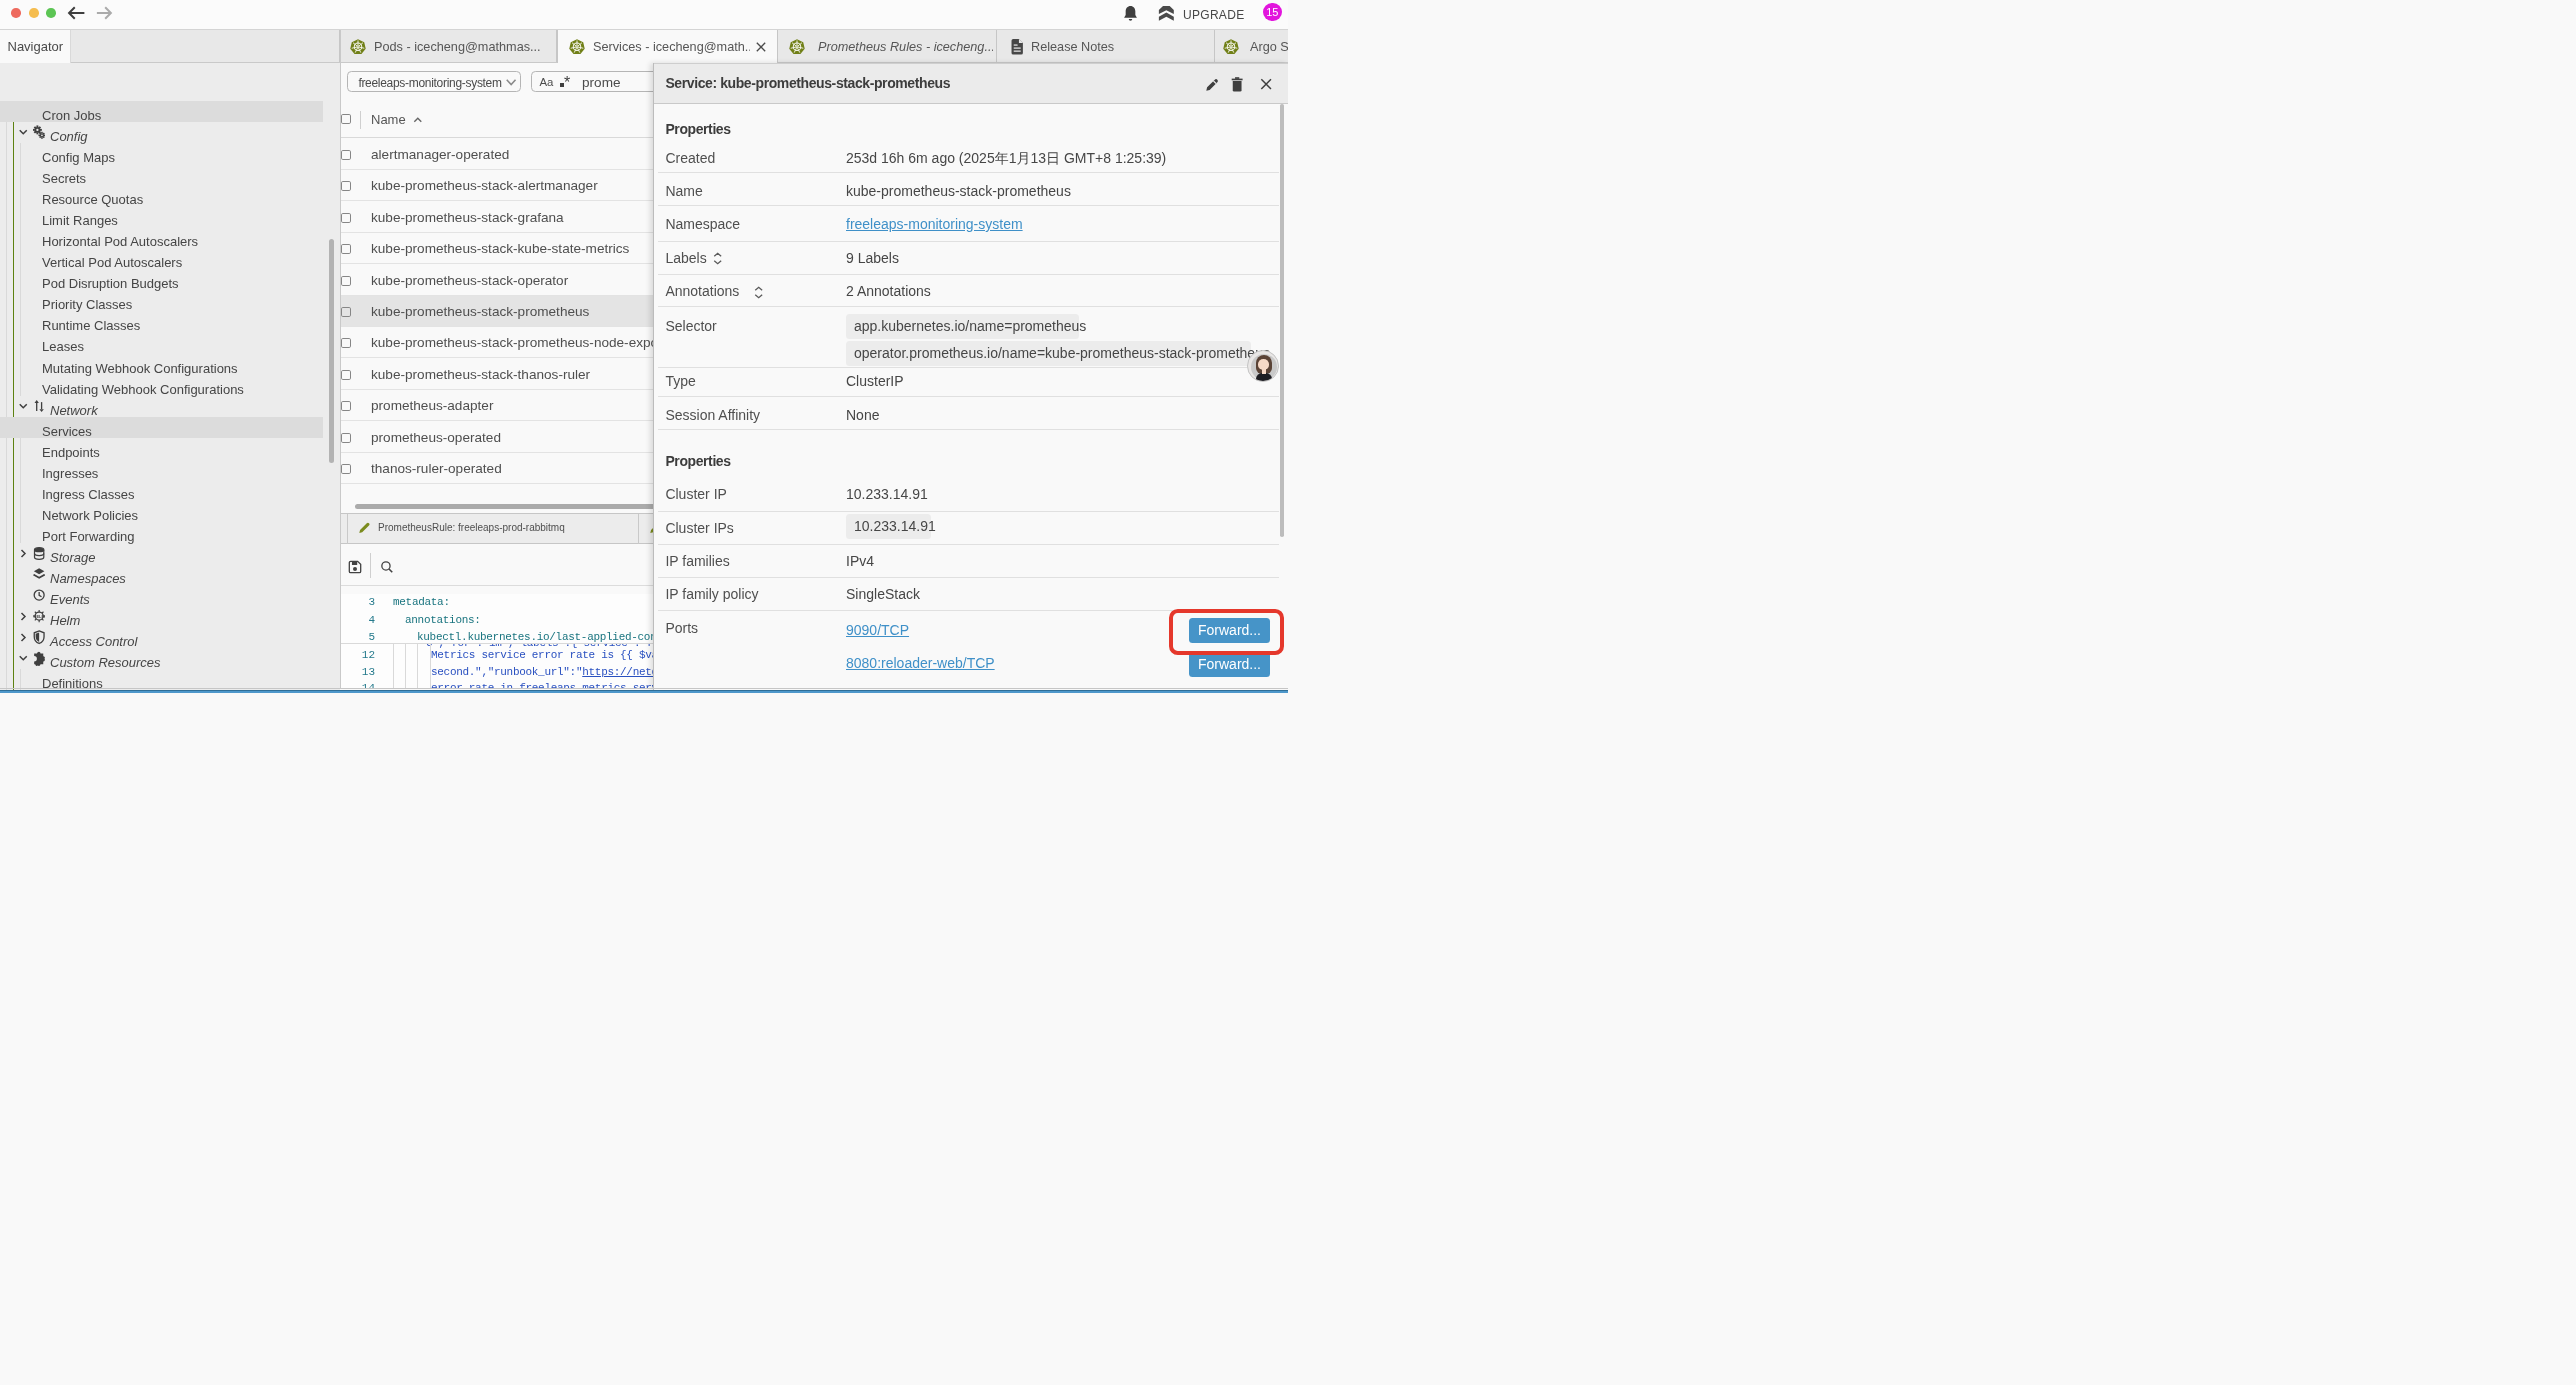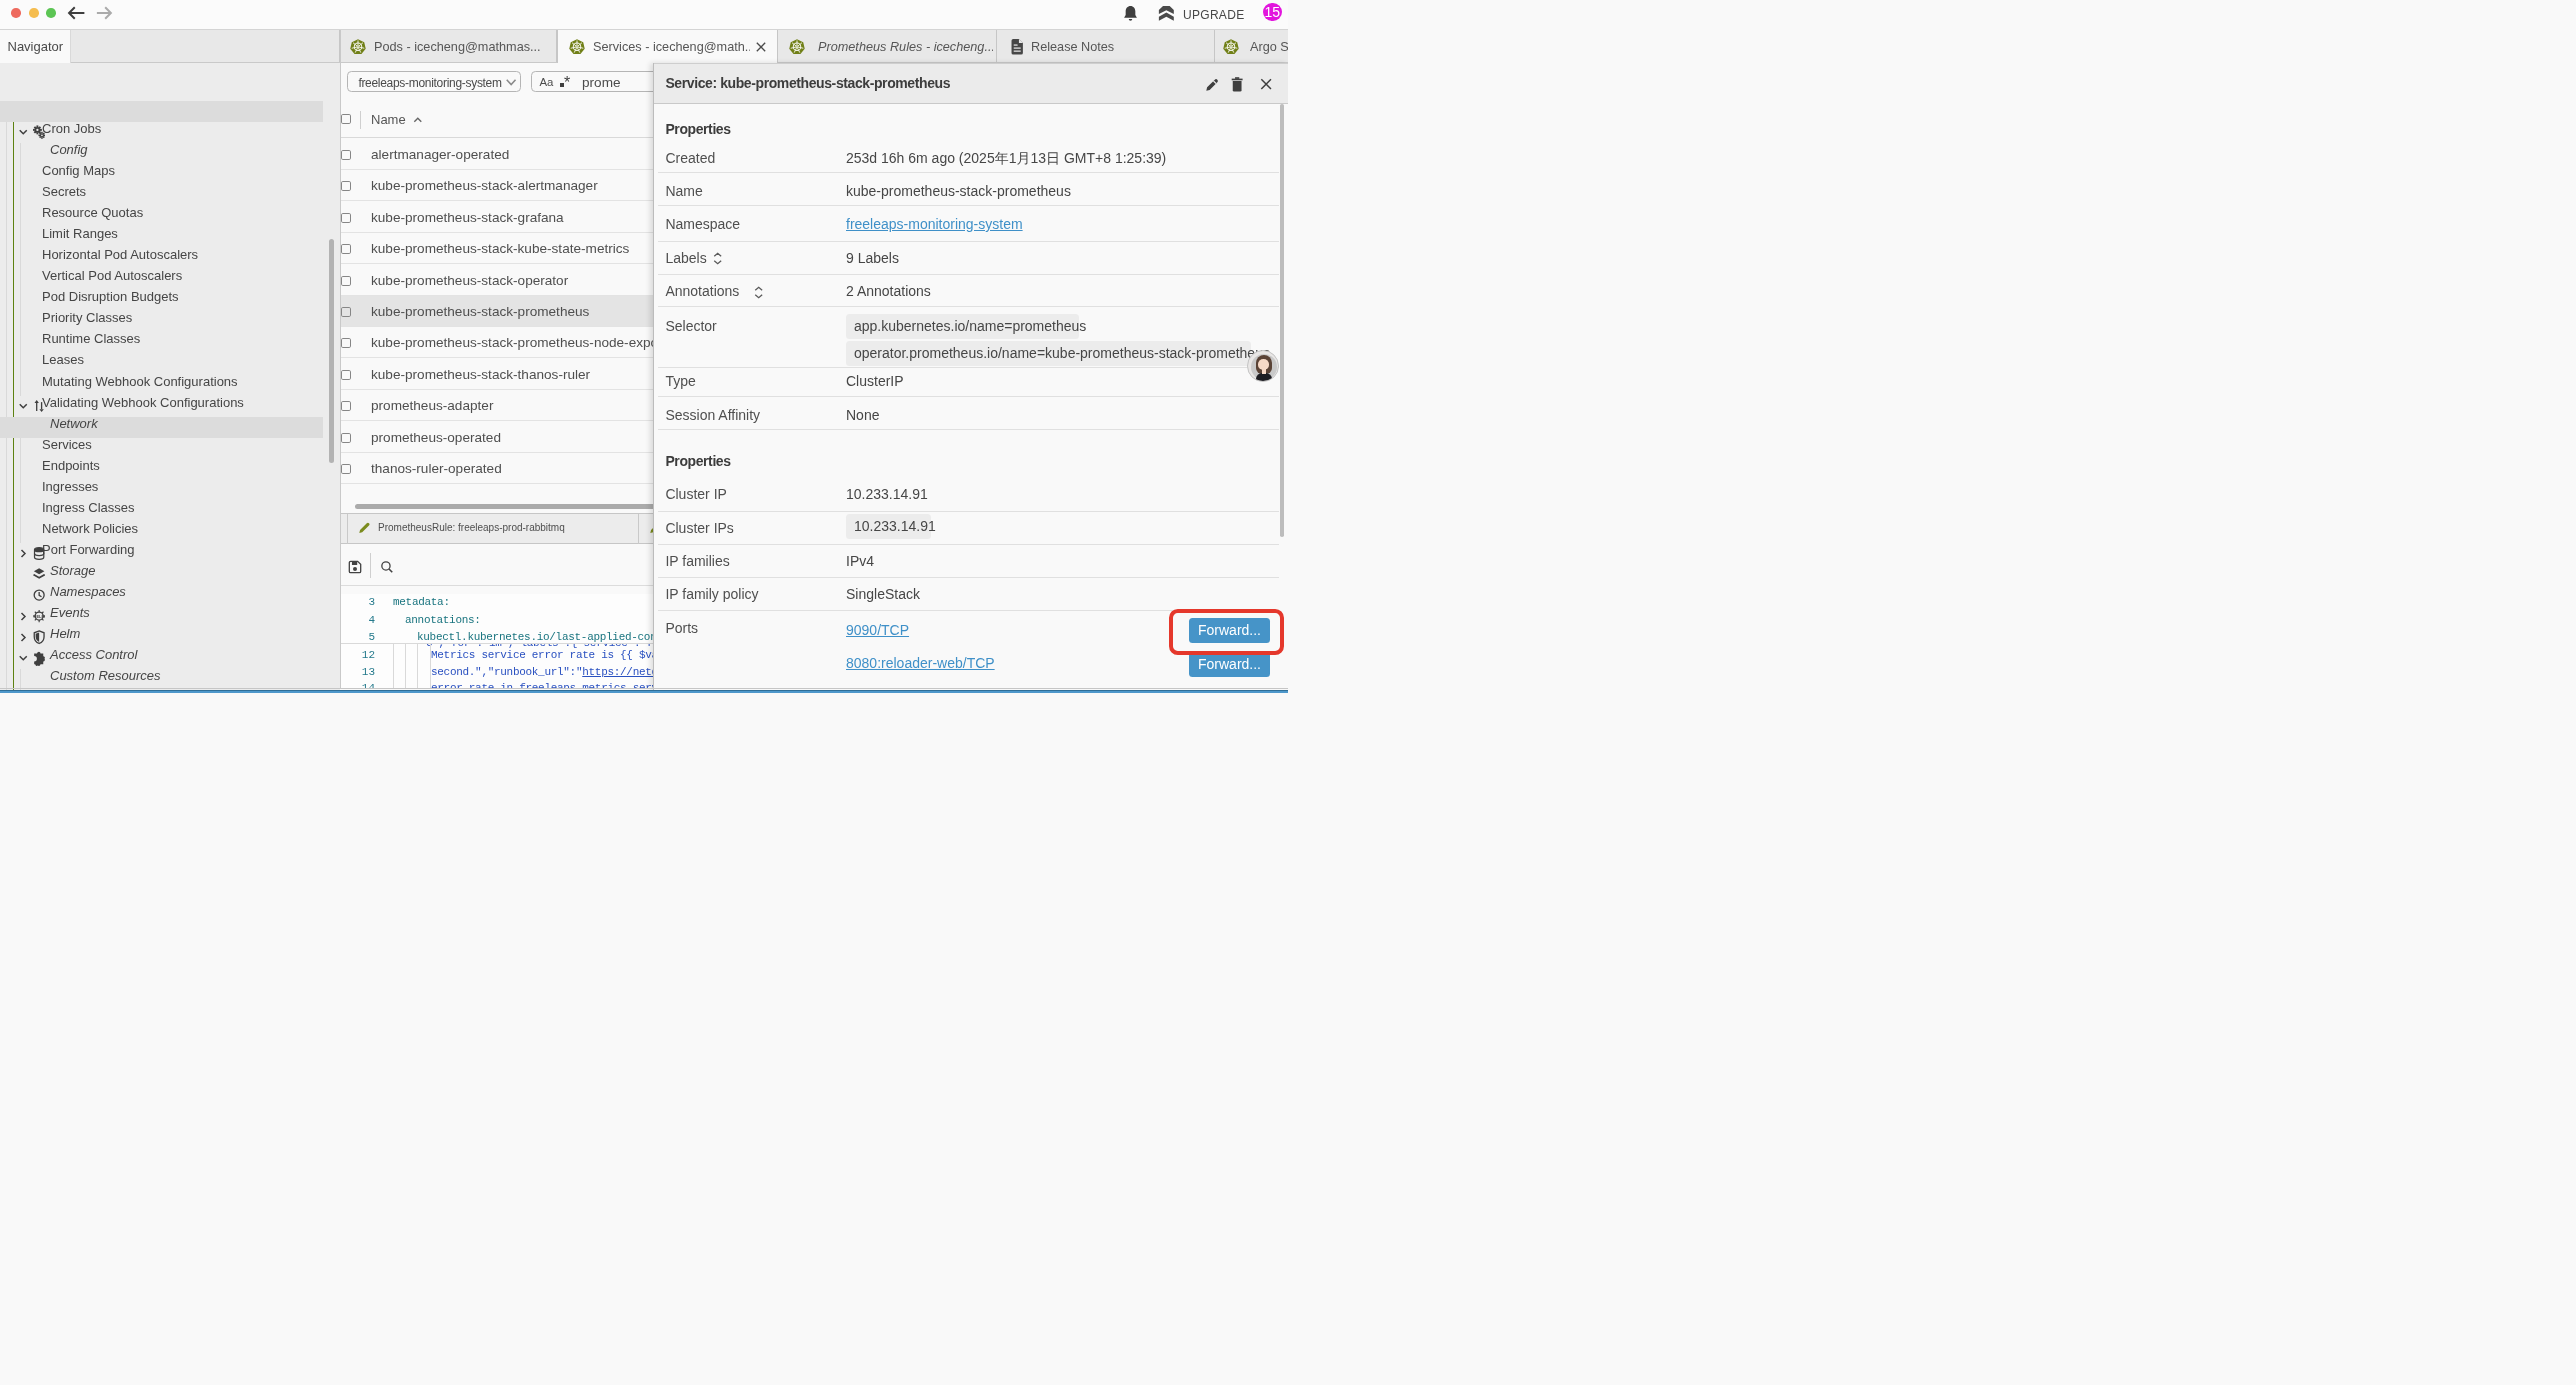--- a/index.html
+++ b/index.html
@@ -25,21 +25,21 @@
 
 
 #sidebar { position:absolute; left:0; top:63px; width:340px; height:630px; background:#ececec; }
 #sidesearch { position:absolute; left:0; top:0; width:340px; height:42px; background:#f9f9f9; }
 #kubesel { position:absolute; left:7.5px; top:8px; width:285px; height:21px; border:0.9px solid #b5b5b5; border-radius:4.4px; background:#f9f9f9; }
 #kubesel span { position:absolute; left:10.5px; top:3.5px; font-size:12px; letter-spacing:-0.4px; color:#4a4a4a; }
 #tree { position:absolute; left:0; top:38px; width:340px; height:592px; overflow:hidden; }
 .hl { position:absolute; left:0; width:323px; height:21px; background:#dcdcdc; }
 #sidescroll { position:absolute; left:329px; top:138px; width:4.8px; height:224px; border-radius:2.6px; background:#b3b3b3; }
 .trow { position:absolute; left:0; width:340px; height:21px; line-height:21px; font-size:13px; color:#454545; white-space:nowrap; }
-.trow .lbl { position:absolute; top:17px;text-align:right; }
+.trow .lbl { position:absolute; top:4px;text-align:right; }
 .trow.child .lbl { left:42px; }
 .trow.sect .lbl { left:50px;font-style:italic; }
 .guide { position:absolute; width:0.9px; background:#d9d9d9; }
 #oliveline { position:absolute; left:13.3px; top:0; width:1.1px; background:#5d8111; }
 .chev { position:absolute; left:18.4px; width:10.5px; height:21px; }
 .sicon { position:absolute; left:33px; width:12.3px; height:21px; }
 
 
 #main { position:absolute; left:341px; top:63px; width:947px; height:630px; background:#f9f9f9; }
 .nsrow { position:absolute; left:0; top:0; width:947px; height:42px; background:#f9f9f9; }
@@ -110,21 +110,21 @@
   </svg>
   <svg class="abs" style="left:1123px;top:5.3px" width="15" height="16.7" viewBox="0 0 17 19">
     <path d="M8.5 1 C5.2 1 3 3.6 3 7 V11.5 L1.2 14.5 H15.8 L14 11.5 V7 C14 3.6 11.8 1 8.5 1 Z" fill="#3f3f3f"></path>
     <path d="M6.5 16 a2 2 0 0 0 4 0 Z" fill="#3f3f3f"></path>
   </svg>
   <svg class="abs" style="left:1158px;top:5.7px" width="16.7" height="15" viewBox="0 0 19 17">
     <path d="M5.7 0 H13.3 L18 4.6 V9.2 L9.5 4.7 L1 9.2 V4.6 Z" fill="#4a4a4a"></path>
     <path d="M9.5 7.4 L18 12.1 V16.8 L9.5 12.1 L1 16.8 V12.1 Z" fill="#4a4a4a"></path>
   </svg>
   <div class="abs" style="left:1183px;top:7.5px;font-size:12px;letter-spacing:0.3px;color:#474747">UPGRADE</div>
-  <div class="abs" style="left:1263px;top:2.5px;width:18.7px;height:18.7px;border-radius:50%;background:#e215dd;color:#fff;font-size:14px;text-align:center;line-height:18.7px">15</div>
+  <div class="abs" style="left:1263px;top:2.5px;width:18.7px;height:18.7px;border-radius:50%;background:#e215dd;color:#fff;font-size:11px;text-align:center;line-height:18.7px">15</div>
 </div>
 <div id="tabbar">
   <div id="navtab">
       <span>Navigator</span>
     </div>
   <div class="tab" style="left:339px;width:218px;border-right:0.9px solid #c6c6c6">
     <svg class="ticon" style="left:9.6px" width="16" height="16" viewBox="0 0 18 18">
         <use href="#k8s"></use>
       </svg>
     <div class="tlabel" style="left:34px;width:175px">Pods - icecheng@mathmas...</div>

